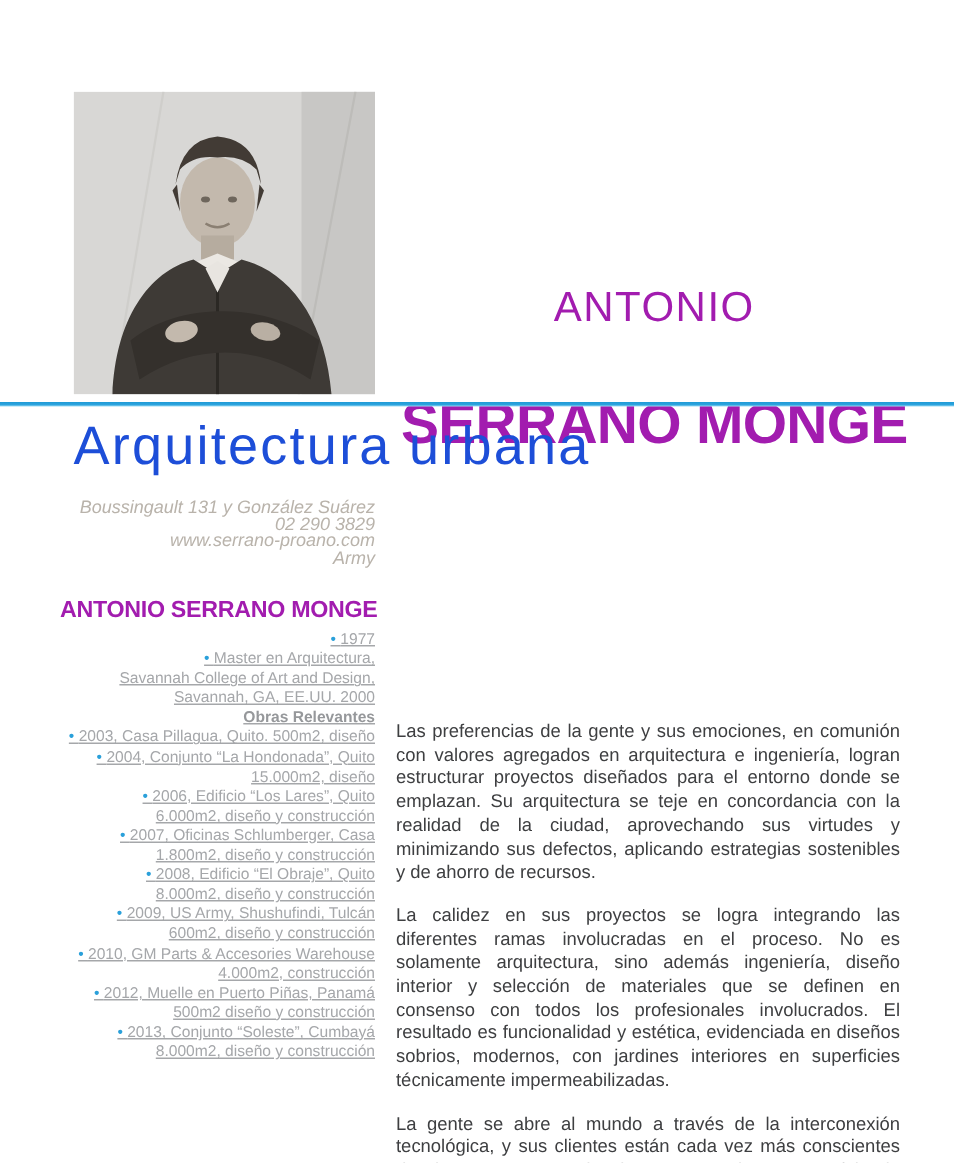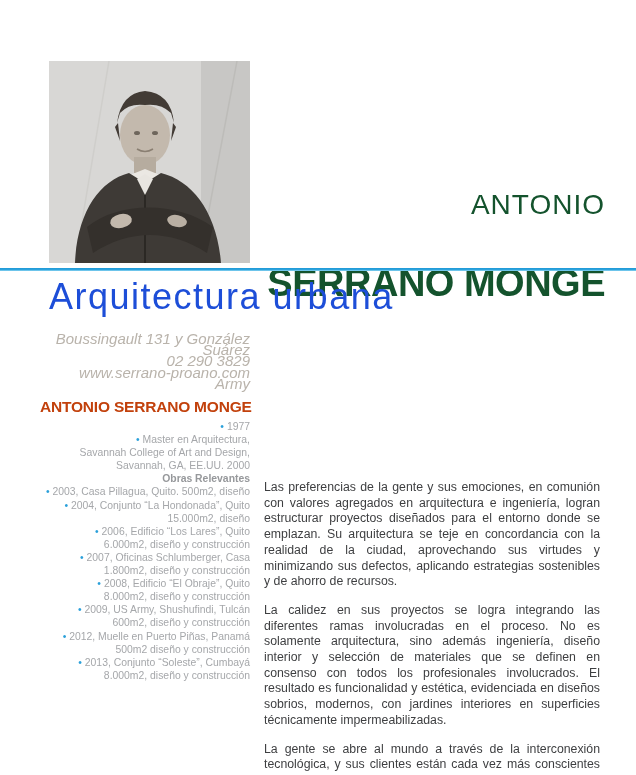--- a/index.html
+++ b/index.html
@@ -15,21 +15,21 @@
   .photo {
     position: absolute; left: 49px; top: 61px;
     width: 201px; height: 202px;
     overflow: hidden;
   }
   .photo svg { display: block; }
 
   
   .title-block {
     position: absolute; top: 189px; right: 31px;
-    text-align: right; color: #14532d;
+    text-align: center; color: #a21caf;
     line-height: 1;
   }
   .title-first {
     font-size: 28px; font-weight: 400; letter-spacing: 1px;
     line-height: 31px;
   }
   .title-last {
     font-size: 38px; font-weight: 700; letter-spacing: -0.5px;
     line-height: 40px;
     margin-top: 43px;
@@ -46,34 +46,34 @@
   .subtitle {
     position: absolute; left: 49px; top: 276px;
     font-size: 36px; font-weight: 400; letter-spacing: 1.5px;
     color: #1d4ed8;
   }
 
   
   .contact {
     position: absolute; left: 40px; top: 333px; width: 210px;
     text-align: right; font-style: italic;
-    font-size: 15px; line-height: 11.2px;
+    font-size: 12px; line-height: 11.2px;
     color: #b9b3ab;
   }
 
   
   .resume {
     position: absolute; left: 40px; top: 398px; width: 210px;
   }
   .resume-title {
     font-size: 15.5px; font-weight: 700; letter-spacing: -0.2px;
-    color: #c2410c; text-align: left;
+    color: #a21caf; text-align: left;
     margin-bottom: 4px; white-space: nowrap;
   }
-  .entries { text-align: right; font-size: 10.4px; line-height: 13.1px; color: #a5a7aa; }
+  .entries { text-align: right; font-size: 10.4px; line-height: 13.1px; color: #a5a7aa; text-decoration: underline; }
   .entry { text-align: right; }
   .entry.bold { font-weight: 700; color: #96989b; }
   .entry-text { white-space: pre-line; }
   .bullet { color: #2aa0da; }
 
   
   .bio {
     position: absolute; left: 264px; top: 480px; width: 336px;
     font-size: 12.3px; line-height: 15.7px;
     color: #3e3f41; text-align: justify;
@@ -138,20 +138,22 @@
         <div class="entry"><span class="bullet">• </span><span class="entry-text">2004, Conjunto “La Hondonada”, Quito
 15.000m2, diseño</span></div>
         <div class="entry"><span class="bullet">• </span><span class="entry-text">2006, Edificio “Los Lares”, Quito
 6.000m2, diseño y construcción</span></div>
         <div class="entry"><span class="bullet">• </span><span class="entry-text">2007, Oficinas Schlumberger, Casa
 1.800m2, diseño y construcción</span></div>
         <div class="entry"><span class="bullet">• </span><span class="entry-text">2008, Edificio “El Obraje”, Quito
 8.000m2, diseño y construcción</span></div>
         <div class="entry"><span class="bullet">• </span><span class="entry-text">2009, US Army, Shushufindi, Tulcán
 600m2, diseño y construcción</span></div>
+        <div class="entry"><span class="bullet">• </span><span class="entry-text">2010, GM Parts &amp; Accesories Warehouse
+4.000m2, construcción</span></div>
         <div class="entry"><span class="bullet">• </span><span class="entry-text">2012, Muelle en Puerto Piñas, Panamá
 500m2 diseño y construcción</span></div>
         <div class="entry"><span class="bullet">• </span><span class="entry-text">2013, Conjunto “Soleste”, Cumbayá
 8.000m2, diseño y construcción</span></div>
       </div>
   </div>
 
   <div class="bio">
       <p>Las preferencias de la gente y sus emociones, en comunión con valores agregados en arquitectura e ingeniería, logran estructurar proyectos diseñados para el entorno donde se emplazan. Su arquitectura se teje en concordancia con la realidad de la ciudad, aprovechando sus virtudes y minimizando sus defectos, aplicando estrategias sostenibles y de ahorro de recursos.</p>
       <p>La calidez en sus proyectos se logra integrando las diferentes ramas involucradas en el proceso. No es solamente arquitectura, sino además ingeniería, diseño interior y selección de materiales que se definen en consenso con todos los profesionales involucrados. El resultado es funcionalidad y estética, evidenciada en diseños sobrios, modernos, con jardines interiores en superficies técnicamente impermeabilizadas.</p>

